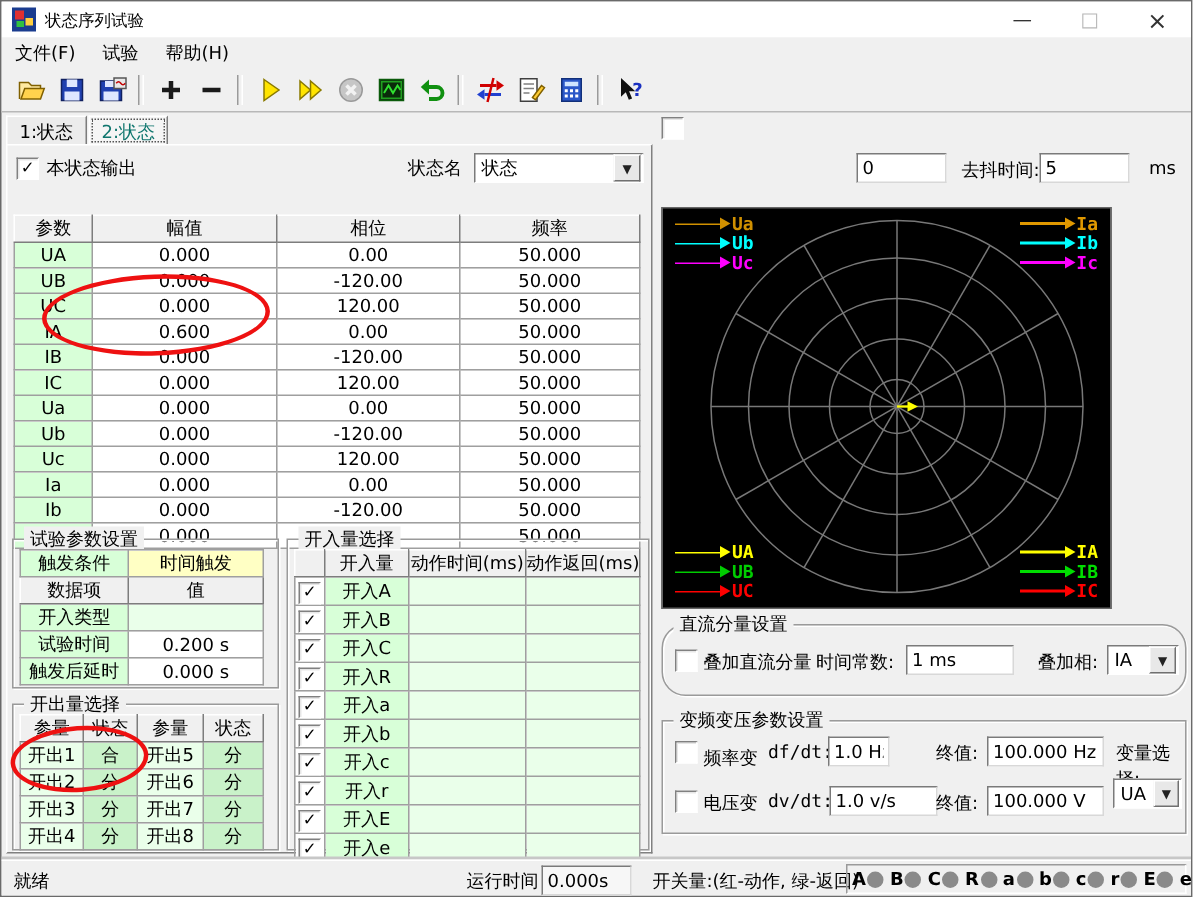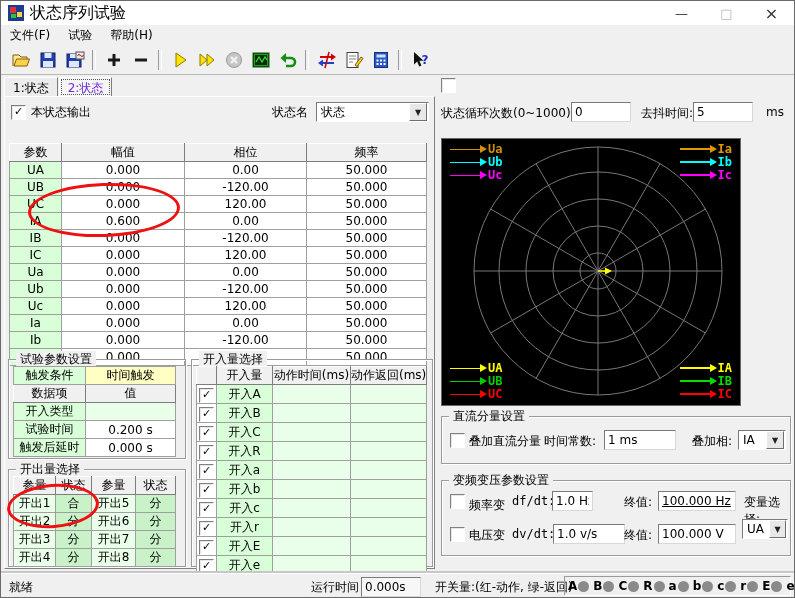--- a/index.html
+++ b/index.html
@@ -4,21 +4,21 @@
 <style>
   html,body{margin:0;padding:0;background:#d4d4d4;font-family:"DejaVu Sans",sans-serif;}
   #win{position:relative;width:795px;height:598px;background:#f0f0f0;border:1px solid #6a6a6a;box-sizing:border-box;overflow:hidden;font-size:12px;color:#000;}
   
   .titlebar{position:absolute;left:0;top:0;width:100%;height:24px;background:#ffffff;display:flex;align-items:center;}
   .appicon{width:16px;height:16px;margin:0 6px 0 7px;position:relative;background:#1a3c8f;}
   .appicon i{position:absolute;display:block;}
   .appicon .r{left:2px;top:2px;width:6px;height:6px;background:#e03030;}
   .appicon .y{left:9px;top:7px;width:5px;height:5px;background:#ffd040;}
   .appicon .g{left:3px;top:9px;width:5px;height:4px;background:#30c040;}
-  .title-text{font-size:16px;}
+  .title-text{font-size:11px;}
   .win-btns{margin-left:auto;display:flex;height:100%;}
   .win-btn{width:45px;height:100%;display:flex;align-items:center;justify-content:center;font-size:13px;color:#333;}
   .win-btn.dim{color:#b8b8b8;}
   
   .menubar{position:absolute;left:0;top:24px;width:100%;height:21px;background:#f0f0f0;display:flex;align-items:flex-start;}
   .menu-item{padding:2px 9px;}
   
   .toolbar{position:absolute;left:0;top:45px;width:100%;height:29px;background:#f0f0f0;border-bottom:1px solid #b8b8b8;display:flex;align-items:center;padding-left:6px;box-sizing:border-box;}
   .tbtn{width:25px;height:24px;display:flex;align-items:center;justify-content:center;border:1px solid transparent;}
   .tsep{width:2px;height:20px;margin:0 4px;border-left:1px solid #9a9a9a;border-right:1px solid #ffffff;}
@@ -36,21 +36,21 @@
   th{background:#f0f0f0;border-color:#fff #7d7d7d #7d7d7d #fff;border-style:solid;border-width:1px;}
   .pcell{background:#d8ffd8;}
   .vcell{background:#ffffff;}
   .ycell{background:#ffffc4;}
   .gcell{background:#eaffea;}
   .scell{background:#c9f2c9;}
   
   .main-left{position:absolute;left:3px;top:76px;width:431px;height:492px;}
   .tabs{position:absolute;left:0;top:0;height:20px;display:flex;}
   .tab{padding:2px 8px 1px;border:1px solid;border-color:#fff #7d7d7d transparent #fff;background:#ececec;margin-right:1px;}
-  .tab.active{background:#f5f5f5;color:#6d28d9;outline:1px dotted #555;outline-offset:-3px;}
+  .tab.active{background:#f5f5f5;color:#0f766e;outline:1px dotted #555;outline-offset:-3px;}
   .lpanel{position:absolute;left:0;top:19px;width:431px;height:473px;border:1px solid;border-color:#fff #808080 #808080 #fff;background:#f0f0f0;box-sizing:border-box;}
   .outrow{position:absolute;left:6px;top:5px;width:418px;height:20px;display:flex;align-items:center;}
   .maintable{position:absolute;left:4px;top:46px;}
   
   .main-right{position:absolute;left:437px;top:74px;width:356px;height:496px;}
   .phasor{position:absolute;left:3px;top:63px;width:300px;height:268px;background:#000;border:1px solid #666;box-sizing:border-box;}
   .leg{position:absolute;display:flex;align-items:center;height:12px;font-family:"DejaVu Sans Mono",monospace;font-weight:bold;font-size:12px;line-height:12px;}
   .leg-line{display:inline-block;width:30px;height:2px;background:currentColor;}
   .leg-line.thin{height:1px;}
   .leg-head{display:inline-block;width:0;height:0;border-left:7px solid currentColor;border-top:4px solid transparent;border-bottom:4px solid transparent;}
@@ -453,21 +453,20 @@
           </table>
       </div>
     </div>
   </div>
 
   <div class="main-right">
     <div style="position:absolute;left:3px;top:3px;display:flex;align-items:center;">
       <span class="cb"></span>
     </div>
     <div style="position:absolute;left:3px;top:27px;width:350px;height:20px;">
-      <span style="position:absolute;left:0;top:3px;">状态循环次数(0~1000)</span>
       <input class="tinput" style="position: absolute; left: 130px; top: 0px; width: 60px;" value="0">
       <span style="position:absolute;left:200px;top:3px;">去抖时间:</span>
       <input class="tinput" style="position: absolute; left: 252px; top: 0px; width: 60px;" value="5">
       <span style="position:absolute;left:325px;top:3px;">ms</span>
     </div>
 
     <div class="phasor">
       <svg width="298" height="266" viewBox="0 0 298 266">
         <g stroke="#787878" fill="none">
           <circle cx="156" cy="132" r="18"></circle>
@@ -542,41 +541,41 @@
           <i class="leg-head"></i>
           <b>IB</b>
         </div>
       <div class="leg" style="right:8px;bottom:5px;color:#ff0000;">
           <i class="leg-line"></i>
           <i class="leg-head"></i>
           <b>IC</b>
         </div>
     </div>
 
-    <div class="group" style="left:3px;top:341px;width:348px;height:46px;">
+    <div class="group" style="left:3px;top:341px;width:348px;height:46px;border-radius:16px;">
       <span class="gtitle">直流分量设置</span>
       <span class="cb" style="position:absolute;left:8px;top:16px;"></span>
       <span style="position:absolute;left:27px;top:16px;">叠加直流分量</span>
       <span style="position:absolute;left:102px;top:16px;">时间常数:</span>
       <input class="tinput" style="position: absolute; left: 162px; top: 13px; width: 72px;" value="1 ms">
       <span style="position:absolute;left:250px;top:16px;">叠加相:</span>
       <span class="combo" style="position:absolute;left:296px;top:13px;width:48px;">
         <span class="combo-val">IA</span>
         <span class="combo-btn">▼</span>
       </span>
     </div>
 
     <div class="group" style="left:3px;top:405px;width:348px;height:74px;">
       <span class="gtitle">变频变压参数设置</span>
       <span class="cb" style="position:absolute;left:8px;top:13px;"></span>
       <span style="position:absolute;left:27px;top:16px;">频率变</span>
       <span style="position:absolute;left:70px;top:13px;font-family:'DejaVu Sans Mono',monospace;">df/dt:</span>
       <input class="tinput" style="position: absolute; left: 110px; top: 10px; width: 41px;" value="1.0 Hz/s">
       <span style="position:absolute;left:182px;top:13px;">终值:</span>
-      <input class="tinput" style="position: absolute; left: 216px; top: 10px; width: 78px; text-decoration: underline;" value="100.000 Hz">
+      <input class="tinput" style="position: absolute; left: 216px; top: 10px; width: 78px;" value="100.000 Hz">
       <span style="position:absolute;left:302px;top:13px;">变量选择:</span>
       <span class="cb" style="position:absolute;left:8px;top:46px;"></span>
       <span style="position:absolute;left:27px;top:46px;">电压变</span>
       <span style="position:absolute;left:70px;top:46px;font-family:'DejaVu Sans Mono',monospace;">dv/dt:</span>
       <input class="tinput" style="position: absolute; left: 111px; top: 43px; width: 72px;" value="1.0 v/s">
       <span style="position:absolute;left:182px;top:46px;">终值:</span>
       <input class="tinput" style="position: absolute; left: 216px; top: 43px; width: 78px;" value="100.000 V">
       <span class="combo" style="position:absolute;left:300px;top:38px;width:46px;">
         <span class="combo-val">UA</span>
         <span class="combo-btn">▼</span>

